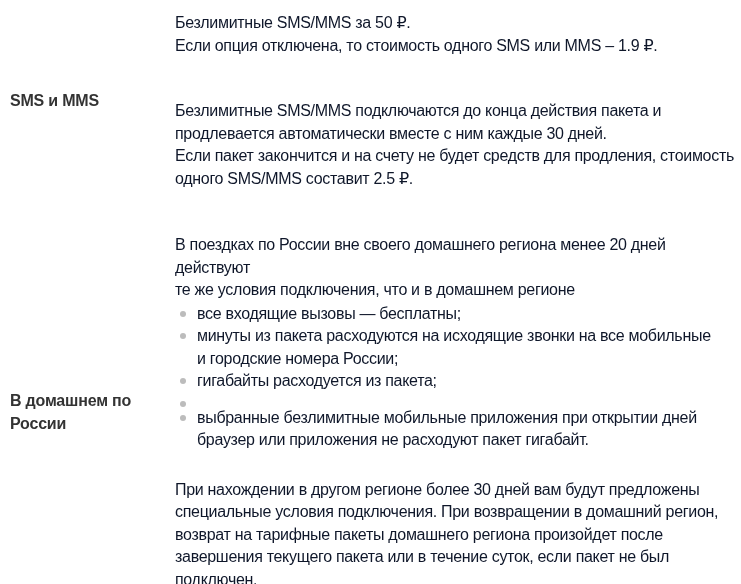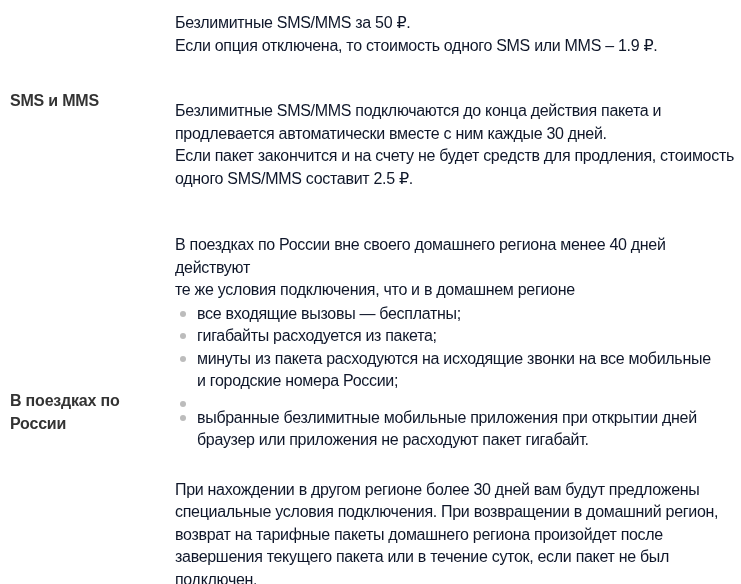--- a/index.html
+++ b/index.html
@@ -85,38 +85,38 @@
       <p class="para">Безлимитные SMS/MMS за 50 ₽.
 Если опция отключена, то стоимость одного SMS или MMS – 1.9 ₽.</p>
       <p class="para para-spaced">Безлимитные SMS/MMS подключаются до конца действия пакета и
 продлевается автоматически вместе с ним каждые 30 дней.
 Если пакет закончится и на счету не будет средств для продления, стоимость
 одного SMS/MMS составит 2.5 ₽.</p>
     </div>
   </section>
 
   <section class="row section-travel">
-    <div class="row-label">В поездках по России</div>
+    <div class="row-label">В домашнем по России</div>
     <div class="row-content">
-      <p class="para">В поездках по России вне своего домашнего региона менее 40 дней действуют
+      <p class="para">В поездках по России вне своего домашнего региона менее 20 дней действуют
 те же условия подключения, что и в домашнем регионе</p>
 
       <ul class="bullets">
         <li class="bullet-item">
           <span class="bullet-dot"></span>
           <span class="bullet-text">все входящие вызовы — бесплатны;</span>
         </li>
         <li class="bullet-item">
           <span class="bullet-dot"></span>
-          <span class="bullet-text">гигабайты расходуется из пакета;</span>
+          <span class="bullet-text">минуты из пакета расходуются на исходящие звонки на все мобильные
+и городские номера России;</span>
         </li>
         <li class="bullet-item">
           <span class="bullet-dot"></span>
-          <span class="bullet-text">минуты из пакета расходуются на исходящие звонки на все мобильные
-и городские номера России;</span>
+          <span class="bullet-text">гигабайты расходуется из пакета;</span>
         </li>
         <li class="bullet-item">
           <span class="bullet-dot"></span>
         </li>
         <li class="bullet-item">
           <span class="bullet-dot"></span>
           <span class="bullet-text">выбранные безлимитные мобильные приложения при открытии дней
 браузер или приложения не расходуют пакет гигабайт.</span>
         </li>
       </ul>

